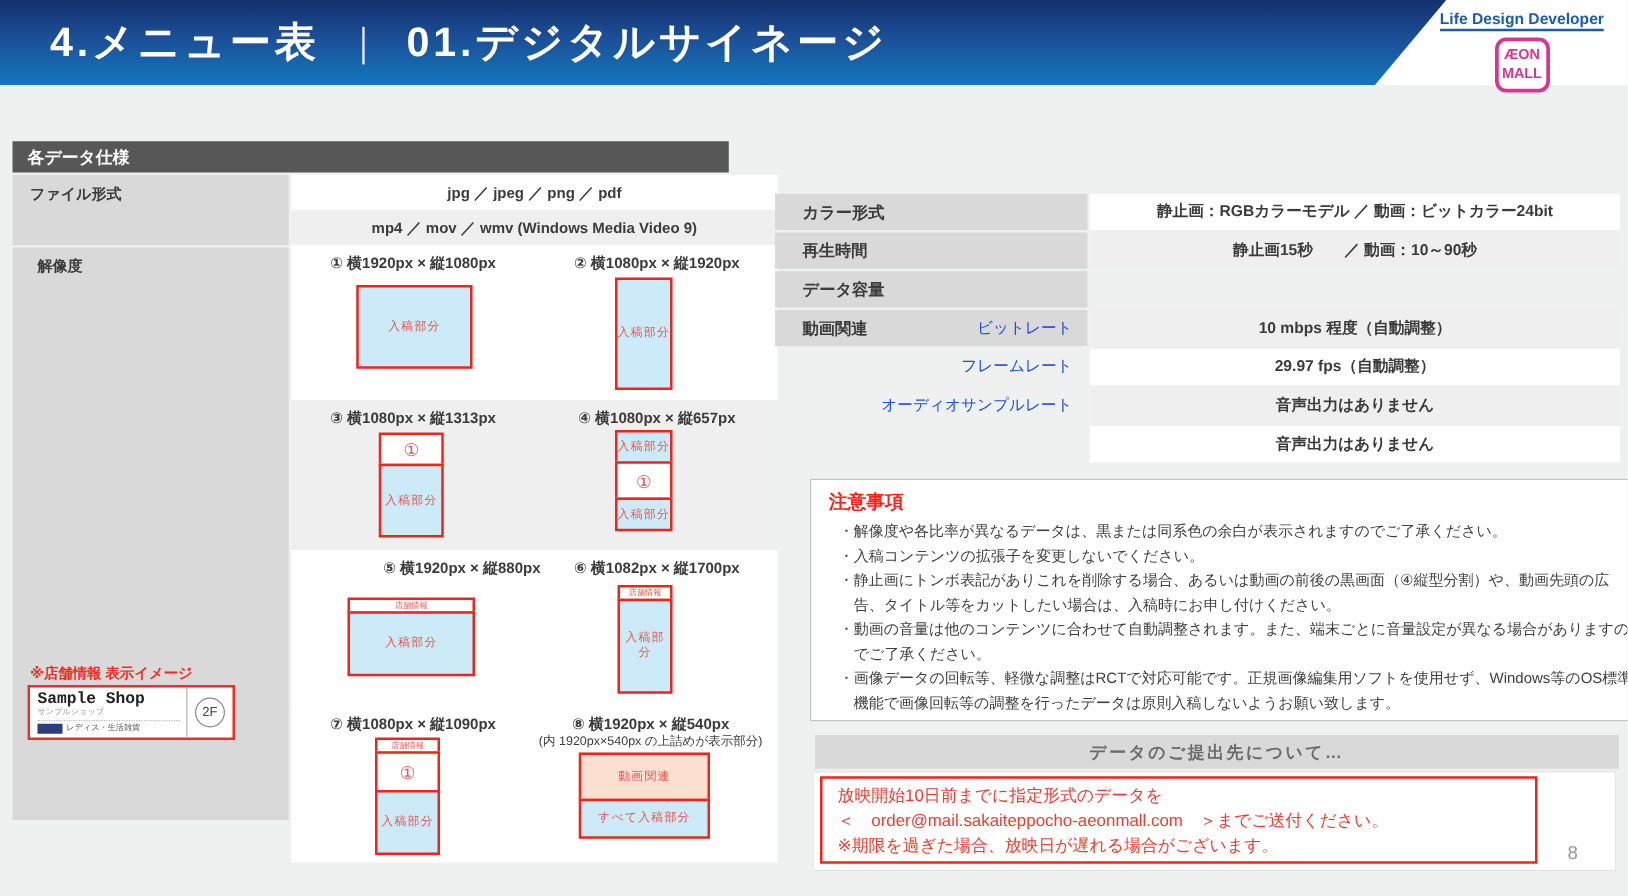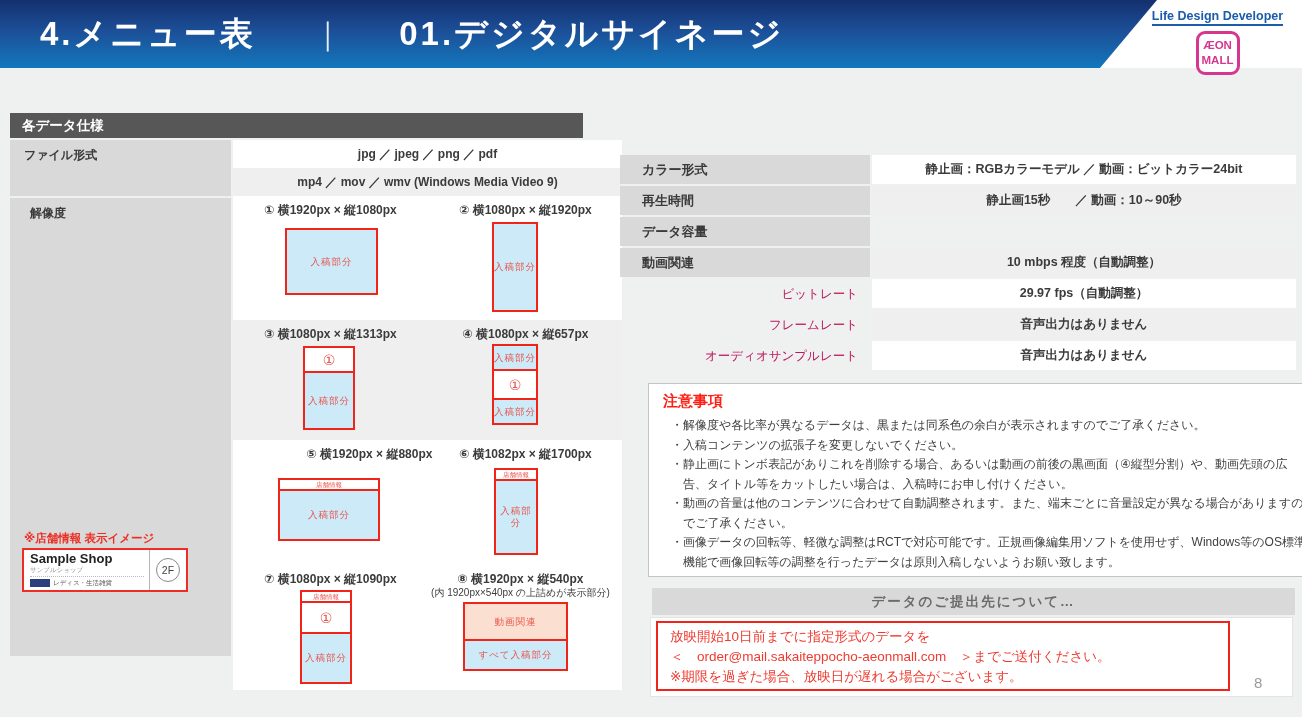--- a/index.html
+++ b/index.html
@@ -4,21 +4,21 @@
 <style>
   html,body{margin:0;padding:0;}
   body{font-family:"Liberation Sans","DejaVu Sans",sans-serif;}
   #slide{position:relative;width:1302px;height:717px;background:#eff1f1;overflow:hidden;}
 
   
   .top-strip{position:absolute;top:0;left:0;width:1302px;height:68px;background:#ffffff;}
   .header-band{position:absolute;top:0;left:0;width:1157px;height:68px;
     background:linear-gradient(180deg,#14306f 0%,#1c4f97 45%,#1377bd 100%);
     clip-path:polygon(0 0,100% 0,calc(100% - 57px) 100%,0 100%);}
-  .header-title{position:absolute;top:12px;left:40px;display:flex;align-items:center;gap:57px;
+  .header-title{position:absolute;top:12px;left:40px;display:flex;align-items:center;gap:20px;
     color:#fff;font-size:33px;font-weight:bold;letter-spacing:3px;white-space:nowrap;}
   .header-divider{font-weight:300;font-size:30px;opacity:.9;letter-spacing:0;}
   .brand{position:absolute;top:6px;left:1150px;width:135px;text-align:center;}
   .brand-tagline{display:inline-block;color:#1b5cab;font-weight:bold;font-size:12.5px;
     border-bottom:2px solid #1b5cab;padding-bottom:1px;white-space:nowrap;}
   .brand-logo{display:inline-block;margin-top:5px;width:38px;height:34px;border:3px solid #d6368f;
     border-radius:9px;background:#fff;color:#d6368f;font-weight:bold;font-size:11.5px;line-height:15px;
     padding-top:4px;letter-spacing:0;}
 
   
@@ -50,37 +50,37 @@
     justify-content:center;color:#e8544b;font-size:9.5px;letter-spacing:1px;text-align:center;line-height:12px;}
   .dg-part + .dg-part{margin-top:-2px;}
   .p-blue{background:#cdeaf8;}
   .p-white{background:#fff;font-size:14px;letter-spacing:0;}
   .p-bar{background:#fff;font-size:6.5px;letter-spacing:0;line-height:8px;}
   .p-peach{background:#fbdfd0;}
 
   
   .shop-card{position:absolute;left:12px;top:435px;width:166px;height:44px;background:#fff;
     border:2px solid #ee2e24;box-sizing:border-box;display:flex;}
-  .shop-left{flex:1;padding:2px 5px 0 6px;border-right:1px solid #b5b5b5;overflow:hidden;}
+  .shop-left{flex:1;padding:2px 5px 0 6px;border-right:1px solid #b5b5b5;overflow:hidden;font-family:Liberation Mono, monospace;}
   .shop-name{font-weight:bold;font-size:13px;color:#222;line-height:14px;}
   .shop-kana{font-size:6.5px;color:#999;border-bottom:1px dotted #bbb;padding-bottom:2px;line-height:8px;}
   .shop-catrow{display:flex;align-items:center;gap:3px;margin-top:2px;}
   .shop-badge{width:20px;height:8px;background:#2b3f7e;}
   .shop-cat{font-size:6.5px;color:#555;line-height:8px;}
   .shop-right{width:36px;display:flex;align-items:center;justify-content:center;}
   .shop-floor{width:22px;height:22px;border:1.5px solid #8a8a8a;border-radius:50%;text-align:center;
     line-height:22px;font-size:10.5px;color:#444;box-sizing:content-box;}
 
   
   .detail{position:absolute;left:620px;top:155px;width:676px;}
   .drow{position:absolute;left:0;width:676px;height:29px;}
   .dlab{position:absolute;left:0;top:0;width:250px;height:29px;box-sizing:border-box;}
   .dlab.gray{background:#d9d9d9;}
   .dlab-main{position:absolute;left:22px;top:0;font-weight:bold;color:#3b3b3b;font-size:13px;line-height:29px;}
-  .dlab-sub{position:absolute;right:12px;top:0;color:#be185d;font-size:12.5px;line-height:29px;white-space:nowrap;margin-top:32px;}
+  .dlab-sub{position:absolute;right:12px;top:0;color:#1d4ed8;font-size:12.5px;line-height:29px;white-space:nowrap;}
   .dval{position:absolute;left:252px;top:0;width:424px;height:29px;text-align:center;font-size:12.5px;
     font-weight:bold;color:#3b3b3b;line-height:29px;white-space:nowrap;}
   .dval.alt{background:#efefef;}
   .dval.white{background:#ffffff;}
 
   
   .notes{position:absolute;left:620px;top:383px;width:676px;height:194px;background:#fff;
     border:1px solid #c4c4c4;box-sizing:border-box;margin-left:28px;}
   .notes-title{color:#ff1e14;font-size:15px;font-weight:bold;margin:8px 0 5px 14px;}
   .note-item{display:flex;margin:0 12px 0 22px;font-size:12px;line-height:19.5px;color:#404040;}

